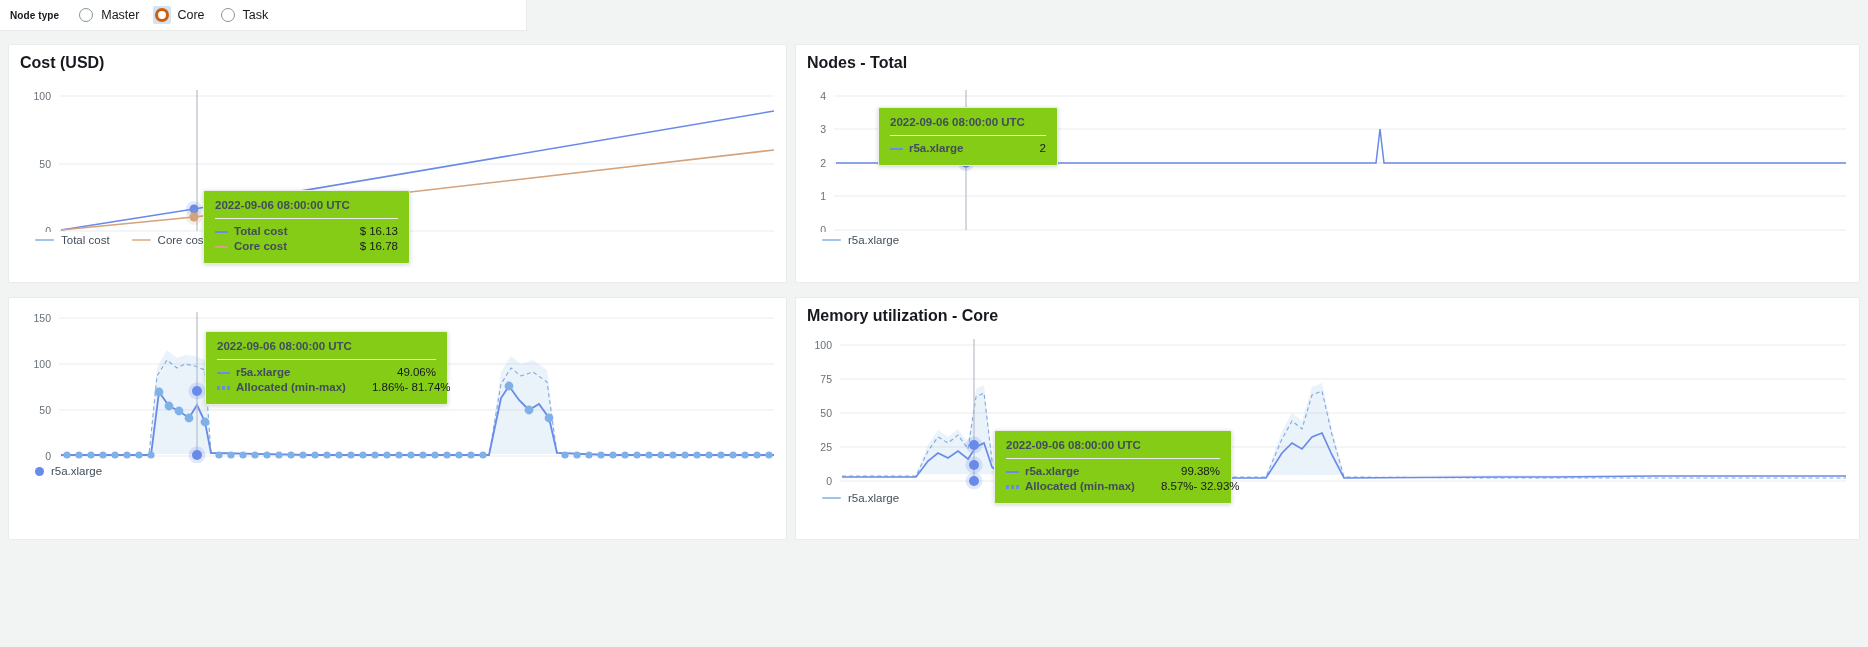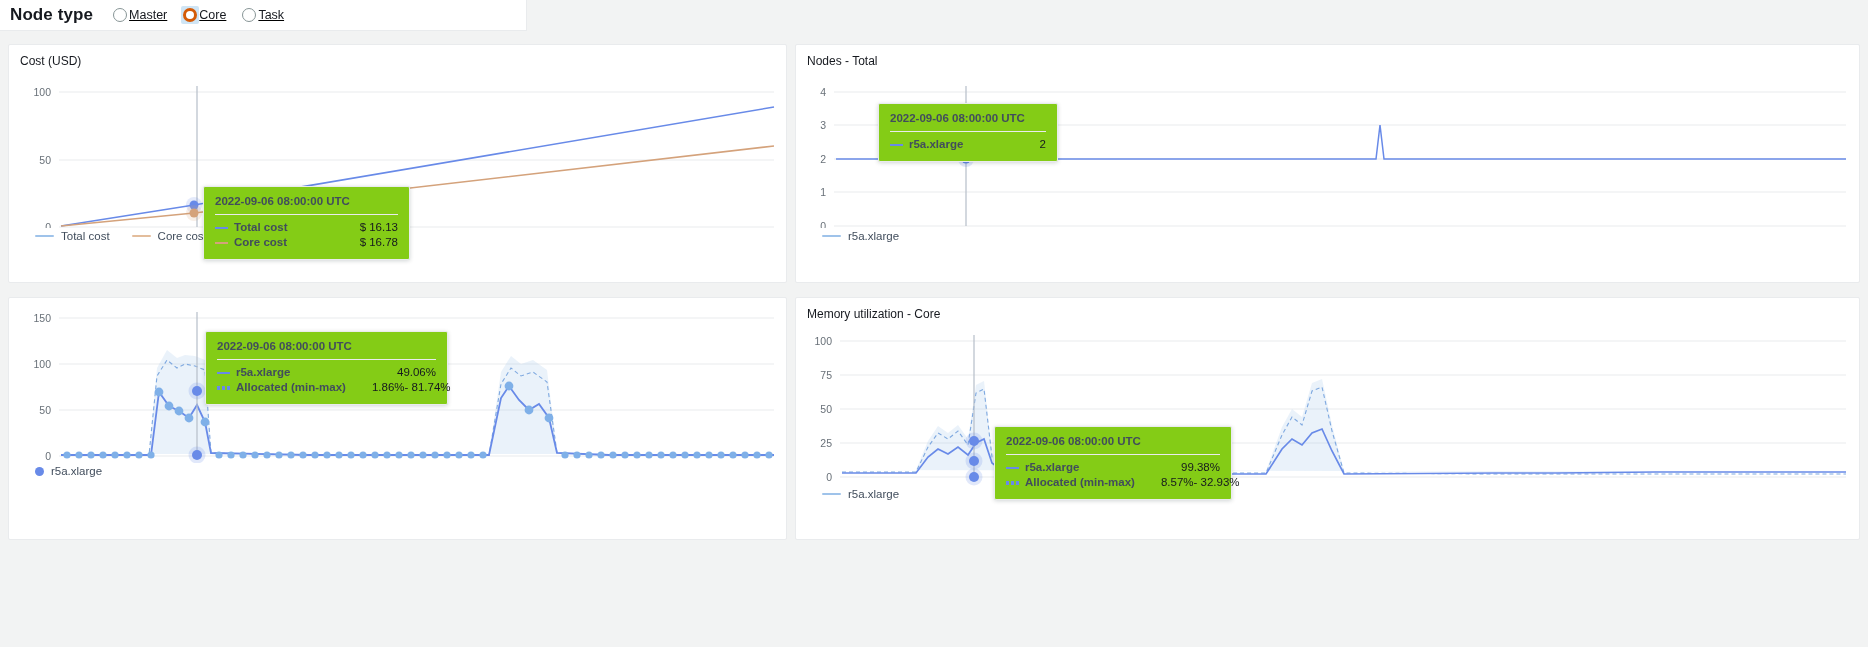--- a/index.html
+++ b/index.html
@@ -15,25 +15,25 @@
     position: absolute; left: 0; top: 0;
     width: 527px; height: 31px;
     background: #ffffff;
     border-right: 1px solid #e9ebed;
     border-bottom: 1px solid #e9ebed;
     display: flex; align-items: center;
     padding-left: 10px;
     gap: 4px;
   }
   .nodetype-label {
-    font-size: 17px; font-weight: bold; color: #16191f;
+    font-size: 10px; font-weight: bold; color: #16191f;
     margin-right: 14px; letter-spacing: .1px;
   }
   .radio-group { display: flex; align-items: center; gap: 14px; }
-  .radio-item { display: flex; align-items: center; cursor: pointer; text-decoration: underline; }
+  .radio-item { display: flex; align-items: center; gap: 6px; cursor: pointer; }
   .radio-dot {
     width: 14px; height: 14px; border-radius: 50%;
     border: 1.6px solid #879596; background: #fff;
     display: inline-block; position: relative; flex: none;
   }
   .radio-item.selected .radio-dot {
     border-color: #d45b07; border-width: 3.6px;
   }
   .radio-item.selected .radio-hit {
     background: #cfe5f5; padding: 2px; border-radius: 2px;
@@ -48,21 +48,21 @@
     background: #ffffff;
     border: 1px solid #e9ebed;
     border-radius: 2px;
   }
   #panel-cost   { left: 8px;   top: 44px;  width: 779px; height: 239px; }
   #panel-nodes  { left: 795px; top: 44px;  width: 1065px; height: 239px; }
   #panel-cpu    { left: 8px;   top: 297px; width: 779px; height: 243px; }
   #panel-mem    { left: 795px; top: 297px; width: 1065px; height: 243px; }
 
   .panel-title {
-    font-size: 12px; font-weight: normal; color: #16191f;
+    font-size: 16px; font-weight: bold; color: #16191f;
     padding: 9px 0 0 11px;
   }
   .plot { position: relative; width: 100%; }
   .plot svg { display: block; }
 
   
   .legend {
     display: flex; align-items: center; gap: 22px;
     padding-left: 26px; margin-top: 2px;
   }

